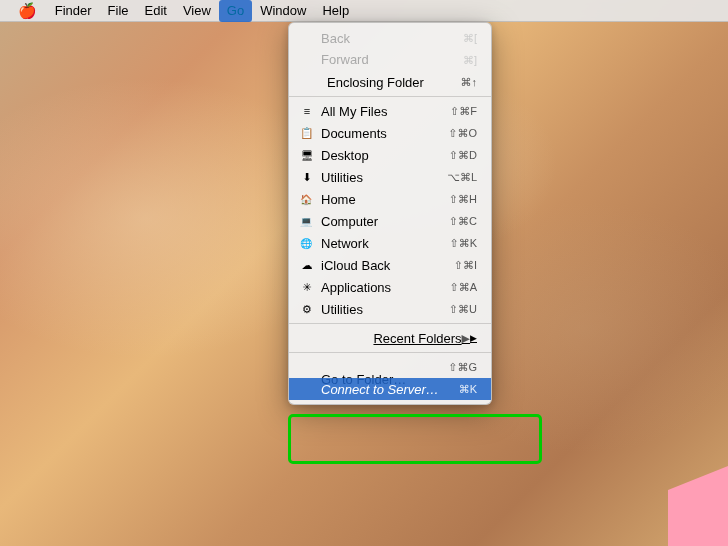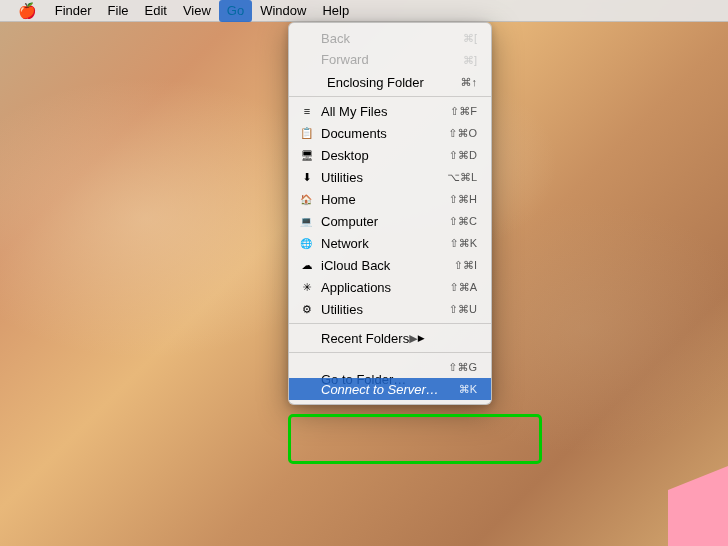--- a/index.html
+++ b/index.html
@@ -278,21 +278,21 @@
   <div class="menu-item">
     <div class="menu-left" style="display:flex;align-items:center;gap:6px;">
       <div class="menu-icon" style="font-size:11px;">⚙</div>
       <span>Utilities</span>
     </div>
     <span class="menu-shortcut">⇧⌘U</span>
   </div>
 
   <div class="menu-separator"></div>
 
-  <div class="menu-item has-submenu" style="justify-content:flex-start;">
+  <div class="menu-item has-submenu" style="justify-content:flex-end;text-decoration:underline;">
     <div class="menu-left" style="display:flex;align-items:center;gap:6px;">
       <div class="menu-icon"></div>
       <span>Recent Folders</span>
     </div>
     <span class="menu-shortcut">▶</span>
   </div>
 
   <div class="menu-separator"></div>
 
   <div class="menu-item">

